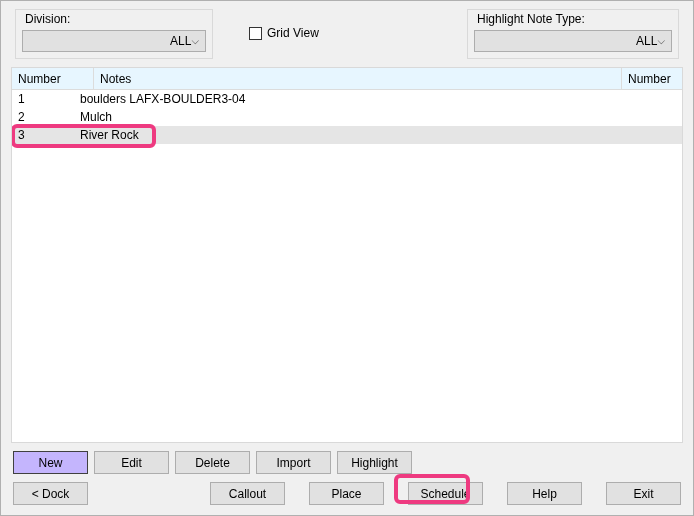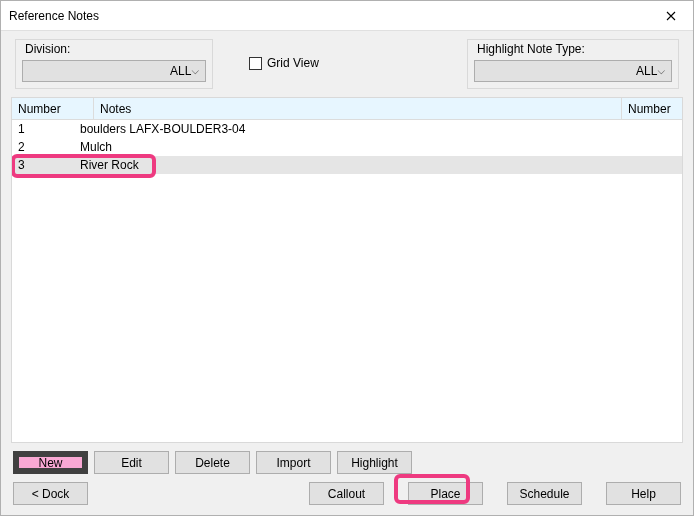--- a/index.html
+++ b/index.html
@@ -146,48 +146,40 @@
     border: 1px solid #adadad;
     background: #e1e1e1;
     display: flex;
     align-items: center;
     justify-content: center;
     font-size: 12px;
     color: #000;
     cursor: pointer;
   }
   .btn.primary {
-    border: 6px solid #404040;
-    background: #f9a8d4;
+    border: 1px solid #404040;
+    background: #c4b5fd;
   }
   .bottomrow {
     display: flex;
     gap: 24px;
     padding: 4px 2px 0 2px;
     position: relative;
   }
   .bottomrow .spacer { flex: 1; }
   .bottomrow .btn.dock { width: 75px; }
   .annot.place {
     left: 383px; top: -4px; width: 76px; height: 30px;
   }
 </style>
 </head>
 <body>
 
 <div class="window">
 
-  <div class="titlebar">
-    <span class="title">Reference Notes</span>
-    <div class="close">
-      <svg viewBox="0 0 10 10">
-          <path d="M1 1 L9 9 M9 1 L1 9" stroke="#000" stroke-width="1.1" fill="none"></path>
-        </svg>
-    </div>
-  </div>
 
   <div class="content">
 
     <div class="filters">
       <div class="fieldgroup left">
         <div class="legend">Division:</div>
         <div class="combo">
           <span>ALL</span>
           <span class="chev">⌵</span>
         </div>
@@ -241,17 +233,18 @@
       <div class="btn">Highlight</div>
     </div>
 
     <div class="bottomrow">
       <div class="btn dock">&lt; Dock</div>
       <div class="spacer"></div>
       <div class="btn">Callout</div>
       <div class="btn">Place</div>
       <div class="btn">Schedule</div>
       <div class="btn">Help</div>
+      <div class="btn">Exit</div>
       <div class="annot place"></div>
     </div>
 
   </div>
 </div>
 
 </body></html>

